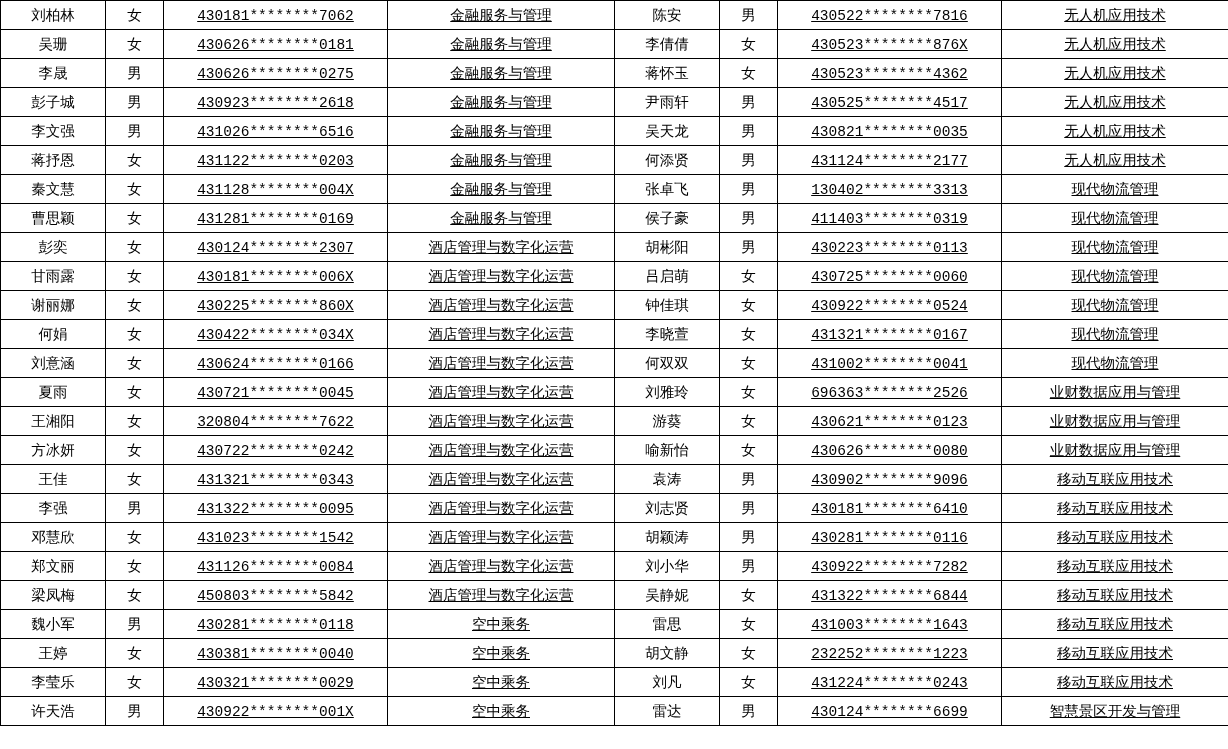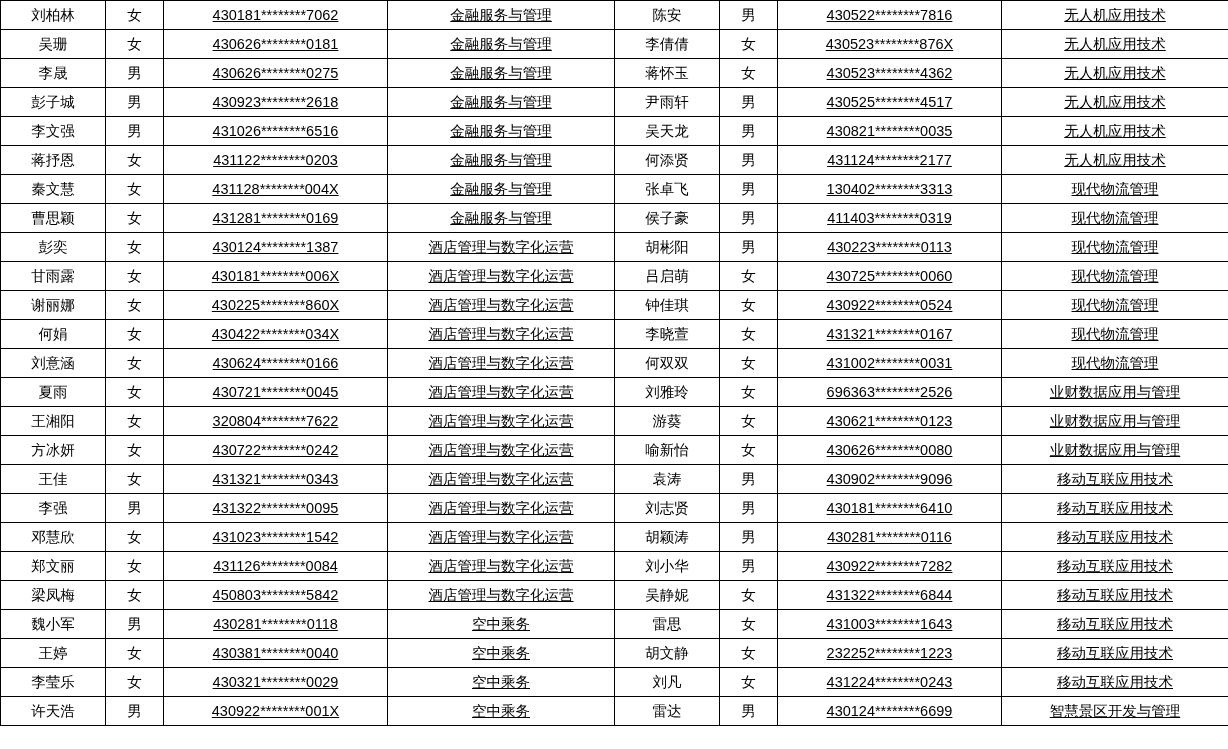--- a/index.html
+++ b/index.html
@@ -38,20 +38,21 @@
   col.c-gender2{ width: 58px;  }
   col.c-id2    { width: 224px; }
   col.c-major2 { width: 227px; }
 
   td.idcell {
     font-family: "Liberation Sans", sans-serif;
     letter-spacing: 0px;
   }
   td.idcell span.idtext {
     text-decoration: underline;
+    font-family: Liberation Mono, monospace;
   }
   td.majorcell span.majortext {
     text-decoration: underline;
     text-align: center;
   }
   td.namecell, td.gendercell {
     text-decoration: none;
   }
 </style>
 </head>
@@ -145,21 +146,21 @@
         <td class="idcell"><span class="idtext">431281********0169</span></td>
         <td class="majorcell"><span class="majortext">金融服务与管理</span></td>
         <td class="namecell">侯子豪</td>
         <td class="gendercell">男</td>
         <td class="idcell"><span class="idtext">411403********0319</span></td>
         <td class="majorcell"><span class="majortext">现代物流管理</span></td>
       </tr>
       <tr>
         <td class="namecell">彭奕</td>
         <td class="gendercell">女</td>
-        <td class="idcell"><span class="idtext">430124********1387</span></td>
+        <td class="idcell"><span class="idtext">430124********2307</span></td>
         <td class="majorcell"><span class="majortext">酒店管理与数字化运营</span></td>
         <td class="namecell">胡彬阳</td>
         <td class="gendercell">男</td>
         <td class="idcell"><span class="idtext">430223********0113</span></td>
         <td class="majorcell"><span class="majortext">现代物流管理</span></td>
       </tr>
       <tr>
         <td class="namecell">甘雨露</td>
         <td class="gendercell">女</td>
         <td class="idcell"><span class="idtext">430181********006X</span></td>
@@ -189,21 +190,21 @@
         <td class="idcell"><span class="idtext">431321********0167</span></td>
         <td class="majorcell"><span class="majortext">现代物流管理</span></td>
       </tr>
       <tr>
         <td class="namecell">刘意涵</td>
         <td class="gendercell">女</td>
         <td class="idcell"><span class="idtext">430624********0166</span></td>
         <td class="majorcell"><span class="majortext">酒店管理与数字化运营</span></td>
         <td class="namecell">何双双</td>
         <td class="gendercell">女</td>
-        <td class="idcell"><span class="idtext">431002********0031</span></td>
+        <td class="idcell"><span class="idtext">431002********0041</span></td>
         <td class="majorcell"><span class="majortext">现代物流管理</span></td>
       </tr>
       <tr>
         <td class="namecell">夏雨</td>
         <td class="gendercell">女</td>
         <td class="idcell"><span class="idtext">430721********0045</span></td>
         <td class="majorcell"><span class="majortext">酒店管理与数字化运营</span></td>
         <td class="namecell">刘雅玲</td>
         <td class="gendercell">女</td>
         <td class="idcell"><span class="idtext">696363********2526</span></td>

